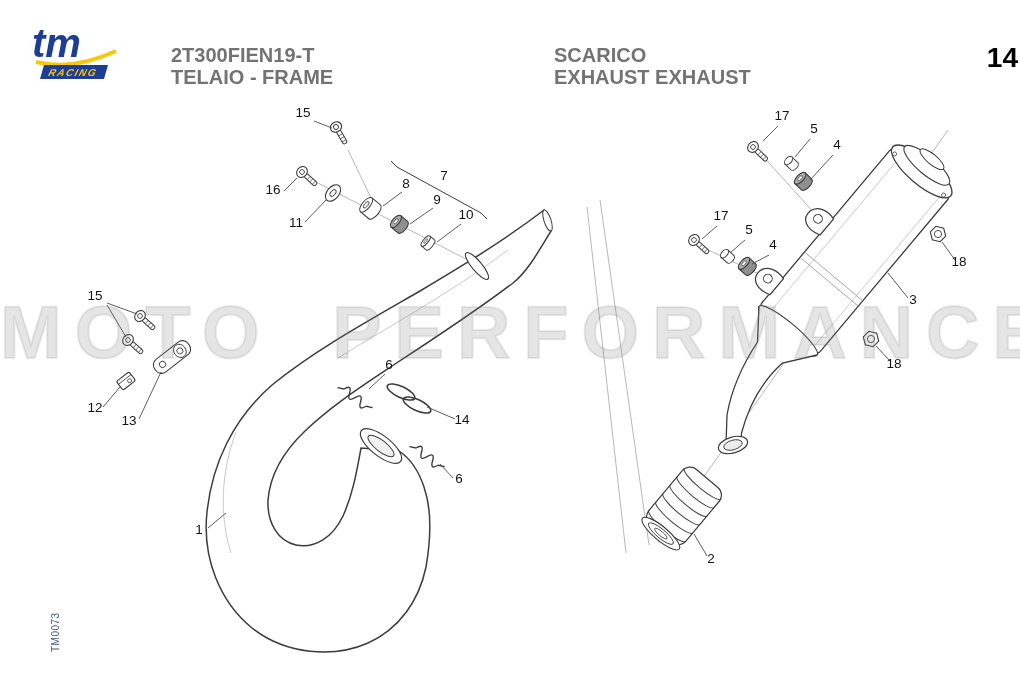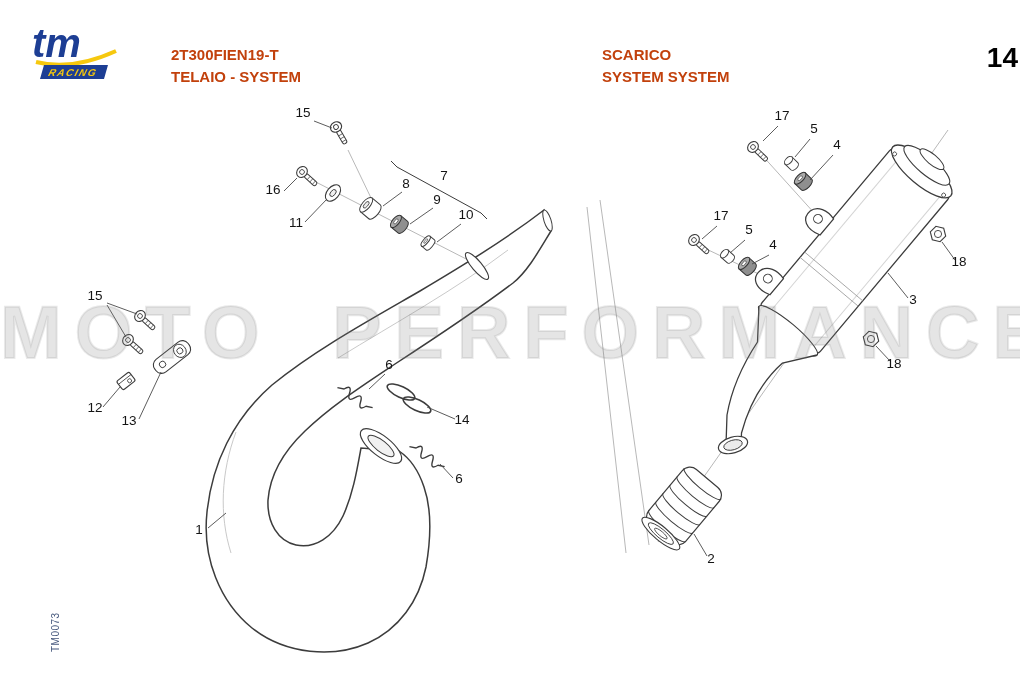--- a/index.html
+++ b/index.html
@@ -8,22 +8,22 @@
   svg{font-family:"Liberation Sans",sans-serif;}
   svg.diagram{position:absolute;left:0;top:0;z-index:2;}
   .watermark{position:absolute;top:290px;left:0;width:1020px;text-align:center;
              font-size:74px;font-weight:bold;letter-spacing:13px;word-spacing:26px;
              white-space:nowrap;color:rgba(125,125,125,0.20);
              -webkit-text-stroke:2px rgba(125,125,125,0.16);
              z-index:3;pointer-events:none;}
   .header{position:absolute;top:0;left:16px;width:100%;height:100px;z-index:4;}
   .logo{position:absolute;left:14px;top:24px;}
   .hdr-left{position:absolute;left:155px;top:44px;}
-  .hdr-center{position:absolute;left:538px;top:44px;margin-left:48px;}
-  .hdr-line{font-size:15px;font-weight:bold;color:#c2410c;line-height:22px;}
+  .hdr-center{position:absolute;left:538px;top:44px;}
+  .hdr-line{font-size:20px;font-weight:bold;color:#737373;line-height:22px;}
   .page-number{position:absolute;right:18px;top:42px;font-size:28px;font-weight:bold;color:#000;}
   .vcode{position:absolute;left:50px;top:652px;transform:rotate(-90deg);transform-origin:0 0;
          font-size:10px;color:#47597e;letter-spacing:.5px;z-index:4;}
   .callout{font-size:13.5px;fill:#141414;}
   .leaders line{stroke:#4a4a4a;stroke-width:0.9;}
   .guide{stroke:#a6a6a6;stroke-width:0.8;}
   .seam{stroke:#c9c9c9;stroke-width:1;fill:none;}
   .logo-tm{font-size:40px;font-weight:bold;font-style:italic;fill:#1d3e94;}
   .logo-racing{font-size:10px;font-weight:bold;font-style:italic;fill:#f6c80e;letter-spacing:1.5px;}
   .logo-swoosh{stroke:#f6c80e;stroke-width:4;fill:none;}
@@ -259,24 +259,24 @@
     <svg class="logo" width="100" height="58" viewBox="0 0 100 58">
       <text class="logo-tm" x="2" y="33">tm</text>
       <path class="logo-swoosh" d="M 6 38 Q 42 47 86 27"></path>
       <g transform="translate(14,41) skewX(-16)">
         <rect x="0" y="0" width="64" height="14" fill="#1d3e94"></rect>
         <text class="logo-racing" x="7" y="11">RACING</text>
       </g>
     </svg>
     <div class="hdr-left">
       <div class="hdr-line">2T300FIEN19-T</div>
-      <div class="hdr-line">TELAIO - SYSTEM</div>
+      <div class="hdr-line">TELAIO - FRAME</div>
     </div>
     <div class="hdr-center">
       <div class="hdr-line">SCARICO</div>
-      <div class="hdr-line">SYSTEM SYSTEM</div>
+      <div class="hdr-line">EXHAUST EXHAUST</div>
     </div>
     <div class="page-number">14</div>
   </div>
 
   <div class="vcode">TM0073</div>
 
 </div>
 
 </body></html>

